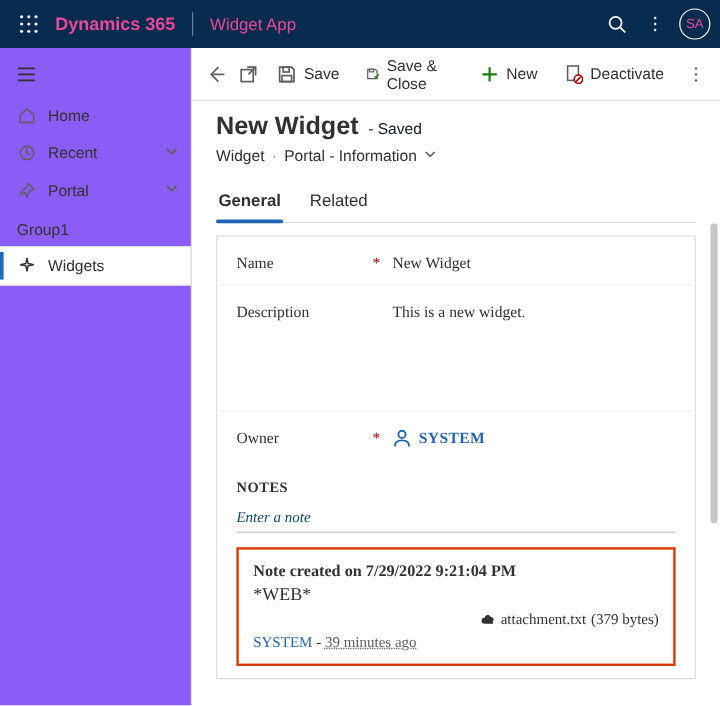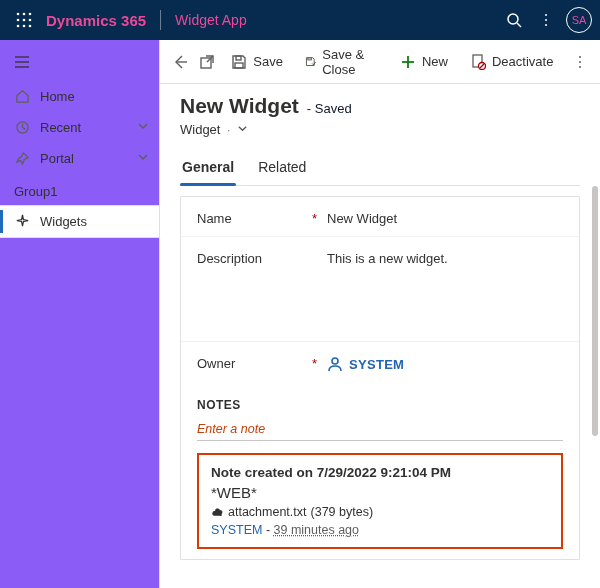--- a/index.html
+++ b/index.html
@@ -56,37 +56,37 @@
   .breadcrumb .sep { color:#8a8886; }
   .bc-chev svg { width:11px; height:11px; stroke:#605e5c; fill:none; stroke-width:1.5; }
 
   
   .tabs { display:flex; gap:20px; margin-top:14px; border-bottom:1px solid #e1dfdd; }
   .tab { padding:8px 2px 10px; font-size:14px; color:#323130; cursor:pointer; position:relative; }
   .tab.active { font-weight:700; }
   .tab.active::after { content:""; position:absolute; left:0; right:0; bottom:-1px; height:3px; background:#2266b3; border-radius:2px; }
 
   
-  .scrollhost { flex:1; overflow-y:auto; padding: 10px 20px 20px 20px; position:relative; }
+  .scrollhost { flex:1; overflow-y:auto; padding: 10px 20px 20px 20px; position:relative;font-family:Liberation Serif, serif; }
   .card { border:1px solid #e1dfdd; background:#fff; border-radius:1px; padding-bottom:10px; }
   .row { display:flex; padding:14px 16px 10px; border-top:0; }
   .row + .row { border-top:1px solid #f3f2f1; }
   .flabel { width:130px; font-size:13px; color:#323130; position:relative; }
   .req { color:#a80000; position:absolute; right:10px; top:0; }
   .fval { flex:1; font-size:13px; }
   .desc .fval { min-height:80px; }
   .ownerval { display:flex; align-items:center; gap:6px; color:#2266b3; font-weight:600; letter-spacing:.3px; }
   .ownerval svg { width:16px; height:16px; stroke:#2266b3; fill:none; stroke-width:1.6; }
 
   .section-title { font-size:12px; font-weight:700; letter-spacing:.5px; padding: 16px 16px 6px; }
-  .noteinput { margin:0 16px; border-bottom:1px solid #c8c6c4; padding:4px 0; color:#c2410c; font-style:italic; font-size:12.5px; cursor:text; }
+  .noteinput { margin:0 16px; border-bottom:1px solid #c8c6c4; padding:4px 0; color:#0c4a6e; font-style:italic; font-size:12.5px; cursor:text; }
   .notecard { margin:12px 16px 0; border:2.5px solid #d83b01; padding:10px 12px; }
   .notetitle { font-weight:700; font-size:13.5px; }
   .notetag { margin-top:4px; font-size:15px; }
-  .attach { margin-top:4px; font-size:12.5px; display:flex; align-items:center; gap:4px; }
+  .attach { margin-top:4px; font-size:12.5px; display:flex; align-items:center; gap:4px;justify-content:flex-end; }
   .attach svg { width:13px; height:13px; fill:#323130; }
   .notefooter { margin-top:4px; font-size:12.5px; }
   .sys { color:#2266b3; }
   .ago { text-decoration: underline dotted; color:#605e5c; }
 
   
   .fakescroll { position:absolute; right:2px; top:0; width:6px; height:250px; background:#c8c6c4; border-radius:3px; }
 
 </style>
 </head>
@@ -240,20 +240,21 @@
     </div>
 
     <div class="formheader">
       <div class="title-row">
         <span class="titletext">New Widget</span>
         <span class="savedtag">- Saved</span>
       </div>
       <div class="breadcrumb">
         <span>Widget</span>
         <span class="sep">·</span>
+        <span>Portal - Information</span>
         <span class="bc-chev"><svg viewBox="0 0 12 12">
               <path d="M2 4 L6 8 L10 4"></path>
             </svg></span>
       </div>
 
       <div class="tabs">
         <div class="tab active"><span>General</span></div>
         <div class="tab"><span>Related</span></div>
       </div>
     </div>

